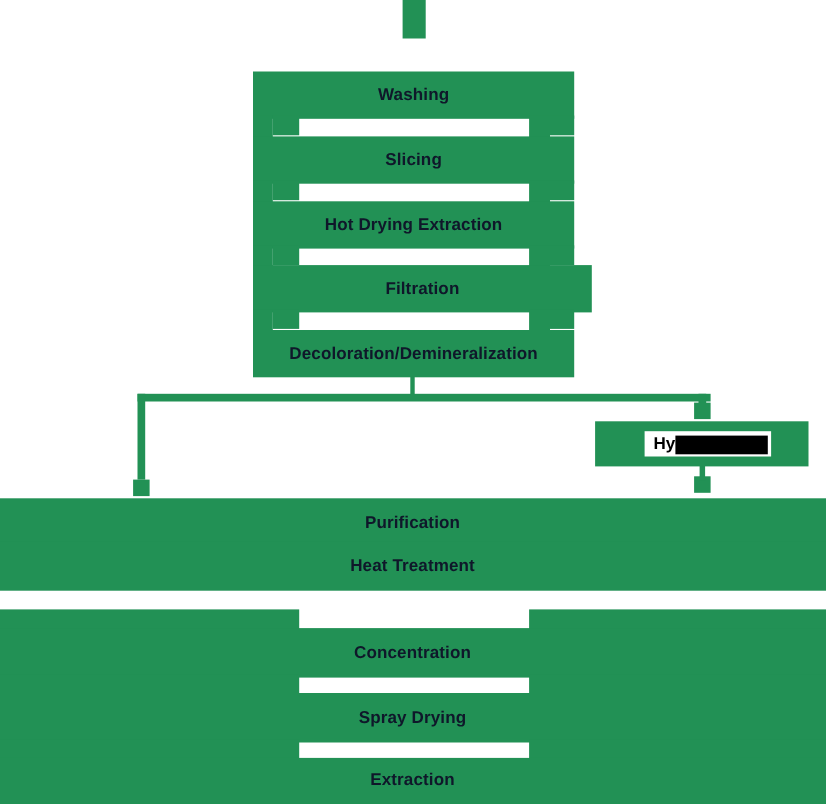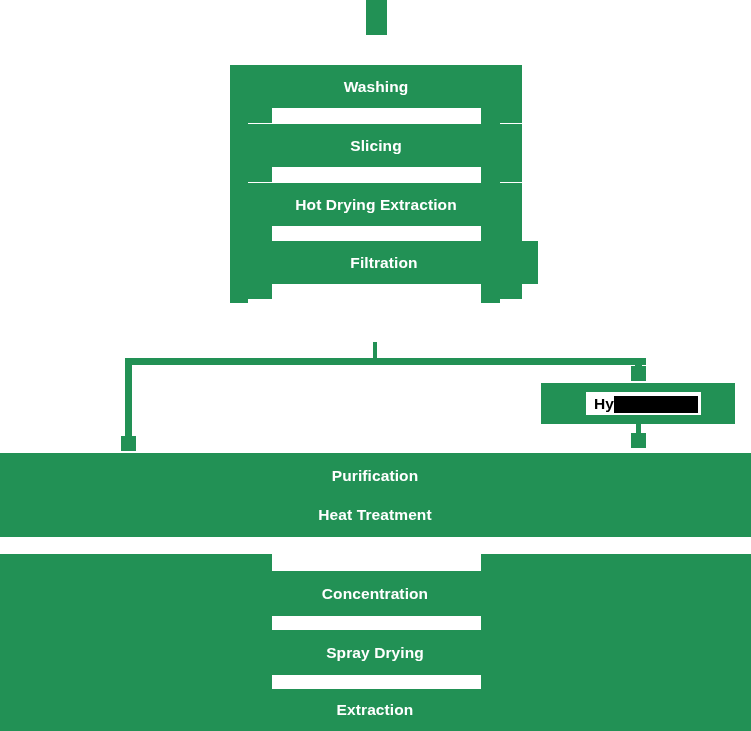--- a/index.html
+++ b/index.html
@@ -21,21 +21,21 @@
   
   .proc-box {
     position: absolute;
     background: var(--brand, #229155);
     display: flex;
     align-items: center;
     justify-content: center;
     box-sizing: border-box;
   }
   .proc-label {
-    color: #ffffff;
+    color: #0f172a;
     font-family: "Liberation Sans", sans-serif;
     font-weight: bold;
     font-size: 15.5px;
     letter-spacing: 0.1px;
     white-space: nowrap;
     text-align: center;
     line-height: 1;
   }
   .proc-box.wide .proc-label {
     
@@ -144,20 +144,23 @@
   <div class="tab" style="left:500px; top:223px; width:22px; height:18px;"></div>
 
   <div class="proc-box" style="left:230px; top:241px; width:308px; height:43px;">
     <span class="proc-label">Filtration</span>
   </div>
   <div class="tab" style="left:230px; top:281px; width:18px; height:22px;"></div>
   <div class="tab" style="left:248px; top:281px; width:24px; height:18px;"></div>
   <div class="tab" style="left:481px; top:281px; width:19px; height:22px;"></div>
   <div class="tab" style="left:500px; top:281px; width:22px; height:18px;"></div>
 
+  <div class="proc-box" style="left:230px; top:300px; width:292px; height:43px;">
+    <span class="proc-label">Decoloration/Demineralization</span>
+  </div>
 
   <div class="rail-drop-center"></div>
   <div class="rail-h"></div>
   <div class="rail-v-left"></div>
   <div class="rail-v-right"></div>
 
   <div class="arrow-head" style="left:121px; top:436px;"></div>
   <div class="arrow-head" style="left:631px; top:366px;"></div>
   <div class="arrow-head" style="left:631px; top:433px;"></div>
   <div class="conn" style="left:636px; top:423px; width:5px; height:14px;"></div>

